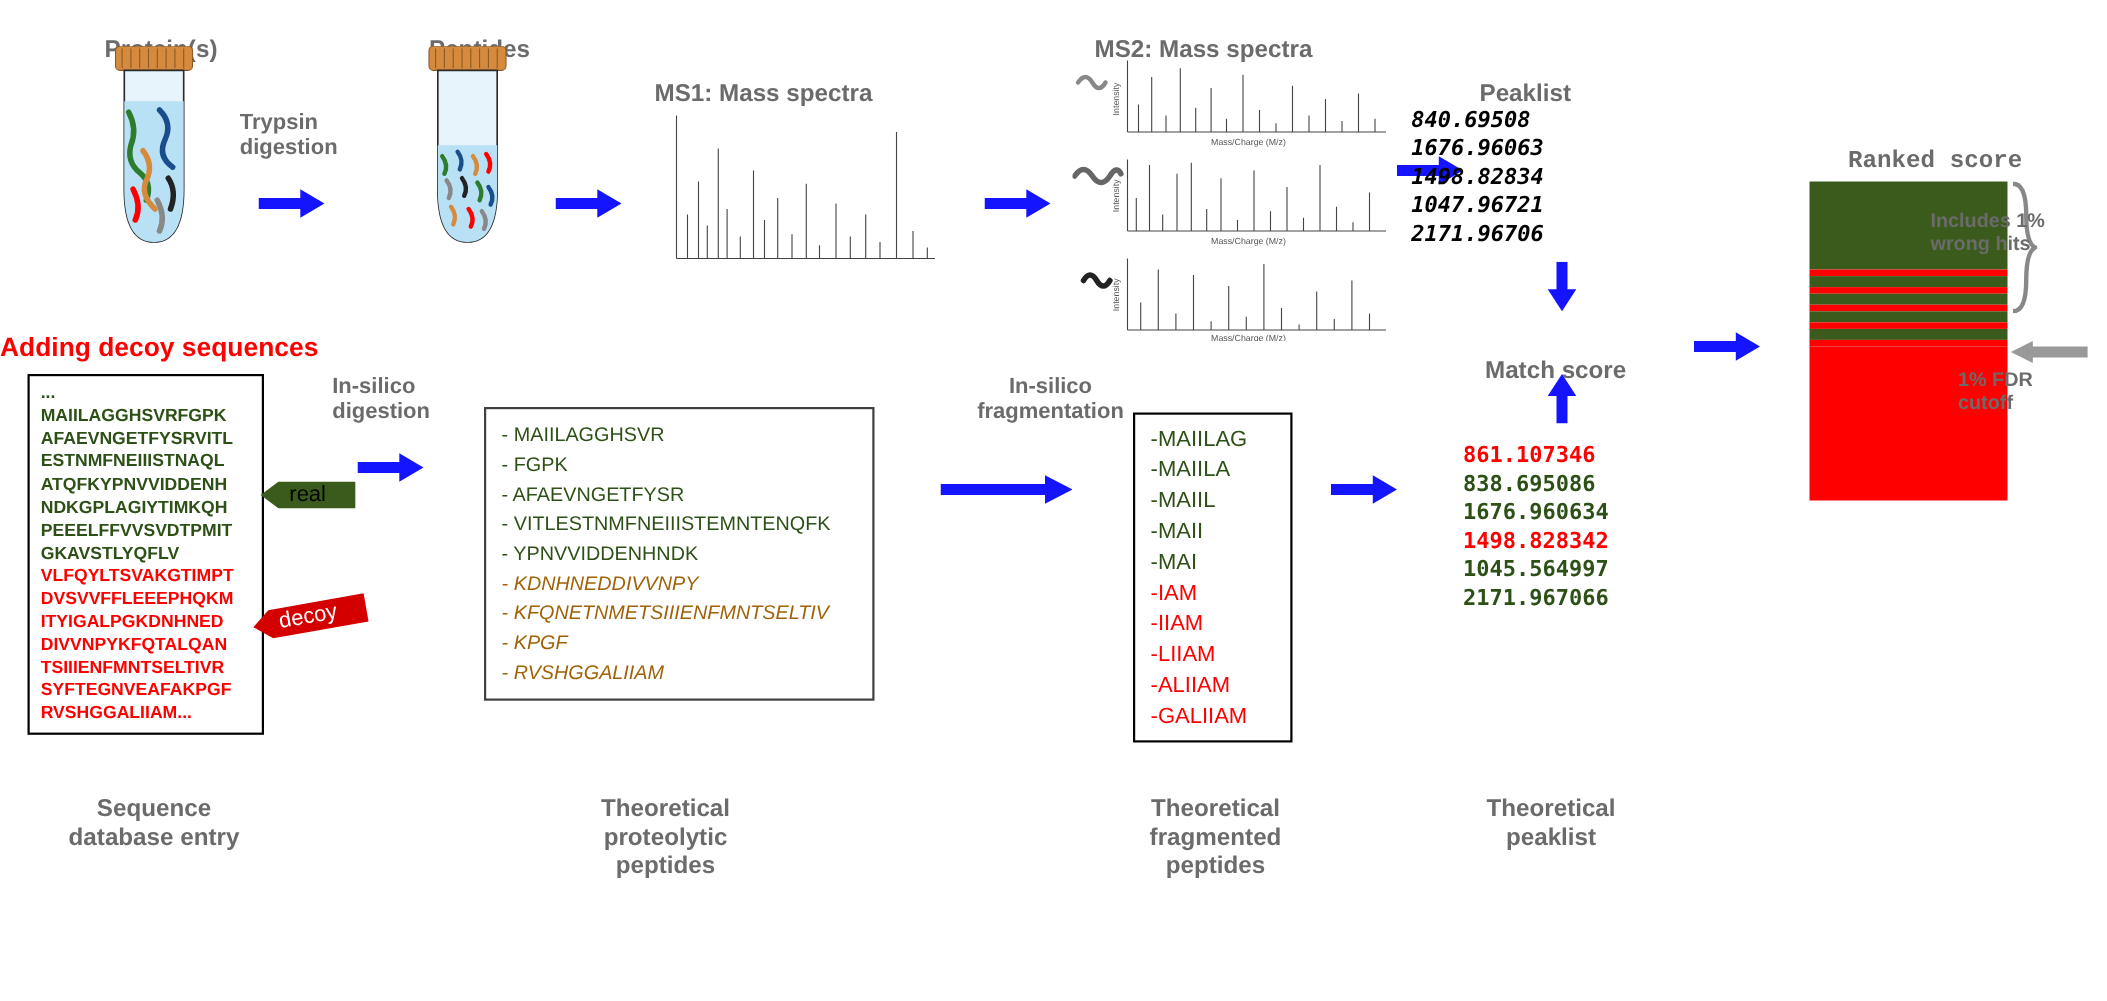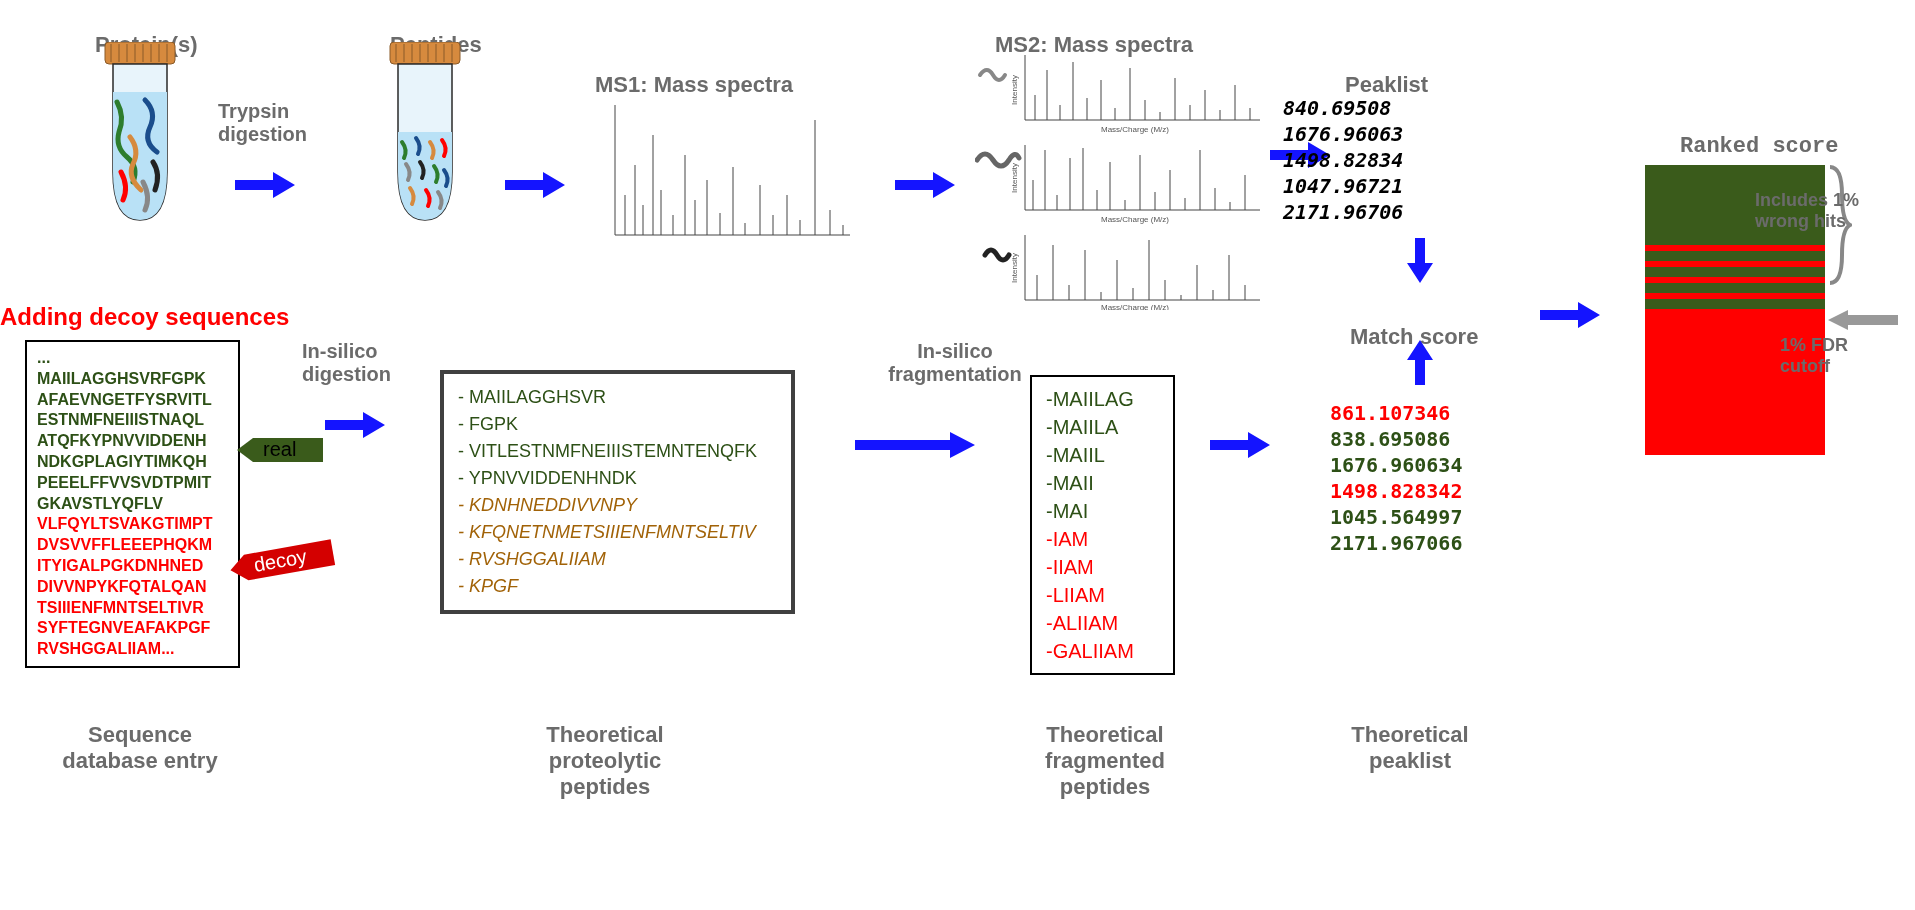--- a/index.html
+++ b/index.html
@@ -51,21 +51,21 @@
     border: 2px solid #000;
     padding: 6px 10px;
     font-family: sans-serif;
     font-size: 16px;
     line-height: 1.3;
   }
   .seq-box .green { color: #2d5016; font-weight: bold; }
   .seq-box .red { color: #ff0000; font-weight: bold; }
   .peptide-box {
     position: absolute;
-    border: 4px solid #404040;
+    border: 2px solid #404040;
     padding: 10px 14px;
     font-size: 18px;
     line-height: 1.5;
   }
   .peptide-box .green { color: #2d5016; }
   .peptide-box .red { color: #a16207; font-style: italic; }
   .frag-box {
     position: absolute;
     border: 2px solid #000;
     padding: 8px 14px;
@@ -398,26 +398,27 @@
 
 <div class="arrow" style="left:325px; top:410px;">
   <svg viewBox="0 0 60 30">
       <path d="M0 10 L38 10 L38 2 L60 15 L38 28 L38 20 L0 20 Z" fill="#1414ff"></path>
     </svg>
 </div>
 
 <div class="peptide-box" style="left:440px; top:370px; width:355px;" id="theoPepBox">
     <div class="green">-  MAIILAGGHSVR</div>
     <div class="green">-  FGPK</div>
+    <div class="green">-  AFAEVNGETFYSR</div>
     <div class="green">-  VITLESTNMFNEIIISTEMNTENQFK</div>
     <div class="green">-  YPNVVIDDENHNDK</div>
     <div class="red">-    KDNHNEDDIVVNPY</div>
     <div class="red">-    KFQNETNMETSIIIENFMNTSELTIV</div>
+    <div class="red">-    KPGF</div>
     <div class="red">-    RVSHGGALIIAM</div>
-    <div class="red">-    KPGF</div>
   </div>
 
 <div class="label" style="left:505px; top:698px; text-align:center; width:200px;">Theoretical proteolytic peptides</div>
 
 <div class="label-sm" style="left:875px; top:340px; width:160px; text-align:center;">In-silico fragmentation</div>
 
 <div class="arrow" style="left:855px; top:430px; width:120px;">
   <svg viewBox="0 0 120 30">
       <path d="M0 10 L95 10 L95 2 L120 15 L95 28 L95 20 L0 20 Z" fill="#1414ff"></path>
     </svg>

